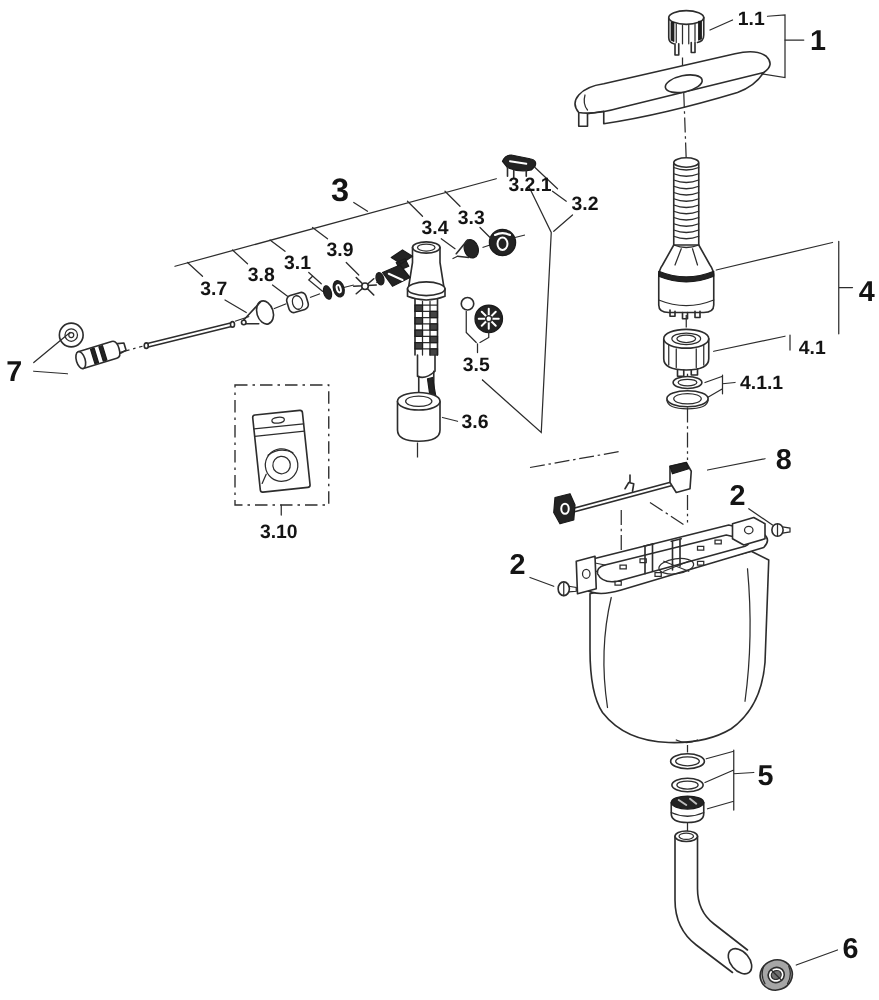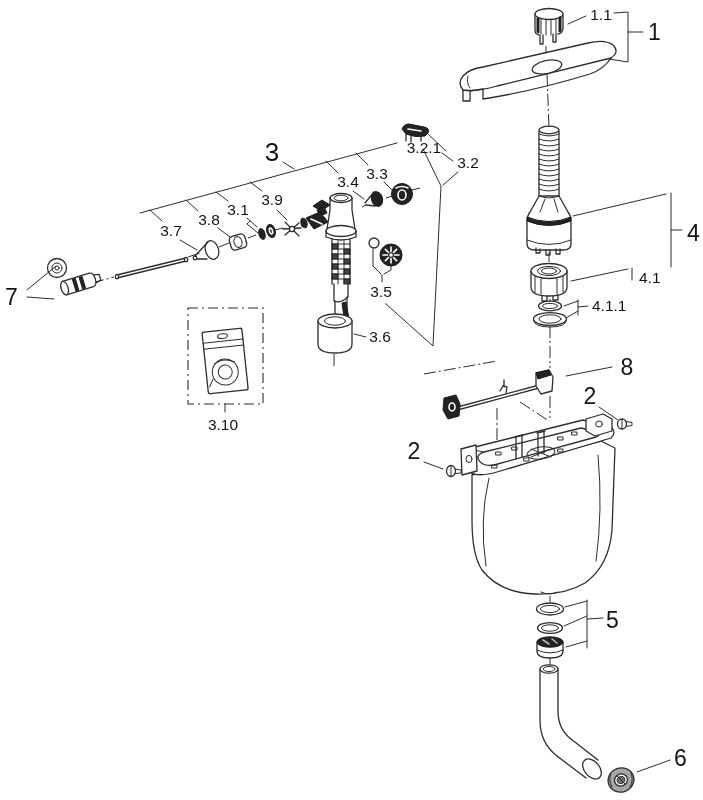--- a/index.html
+++ b/index.html
@@ -1,16 +1,16 @@
 <!DOCTYPE html>
 <html><head>
 <meta charset="utf-8">
 <style>
   html,body{margin:0;padding:0;background:#ffffff;}
-  .stage{width:703px;height:800px;position:relative;background:#ffffff;overflow:hidden;}
+  .stage{width:703px;height:800px;position:relative;background:#ffffff;overflow:hidden;font-weight:bold;}
   svg{display:block;}
   .ln{fill:none;stroke:#2d2d2d;stroke-width:1.3;stroke-linecap:round;stroke-linejoin:round;}
   .thin{fill:none;stroke:#2d2d2d;stroke-width:1;stroke-linecap:round;}
   .dd{fill:none;stroke:#2d2d2d;stroke-width:1;stroke-dasharray:12 3 2 3;stroke-linecap:butt;}
   .dsh{fill:none;stroke:#2d2d2d;stroke-width:1.1;stroke-dasharray:10 4 2 4;}
   .wfill{fill:#ffffff;stroke:#2d2d2d;stroke-width:1.3;stroke-linejoin:round;}
   .dark{fill:#232323;stroke:#1a1a1a;stroke-width:1;stroke-linejoin:round;}
   .gray{fill:#a6a6a6;stroke:#2d2d2d;stroke-width:1.3;}
   .lbl{font-family:"Liberation Sans","DejaVu Sans",sans-serif;fill:#141414;}
   .big{font-size:23px;}

